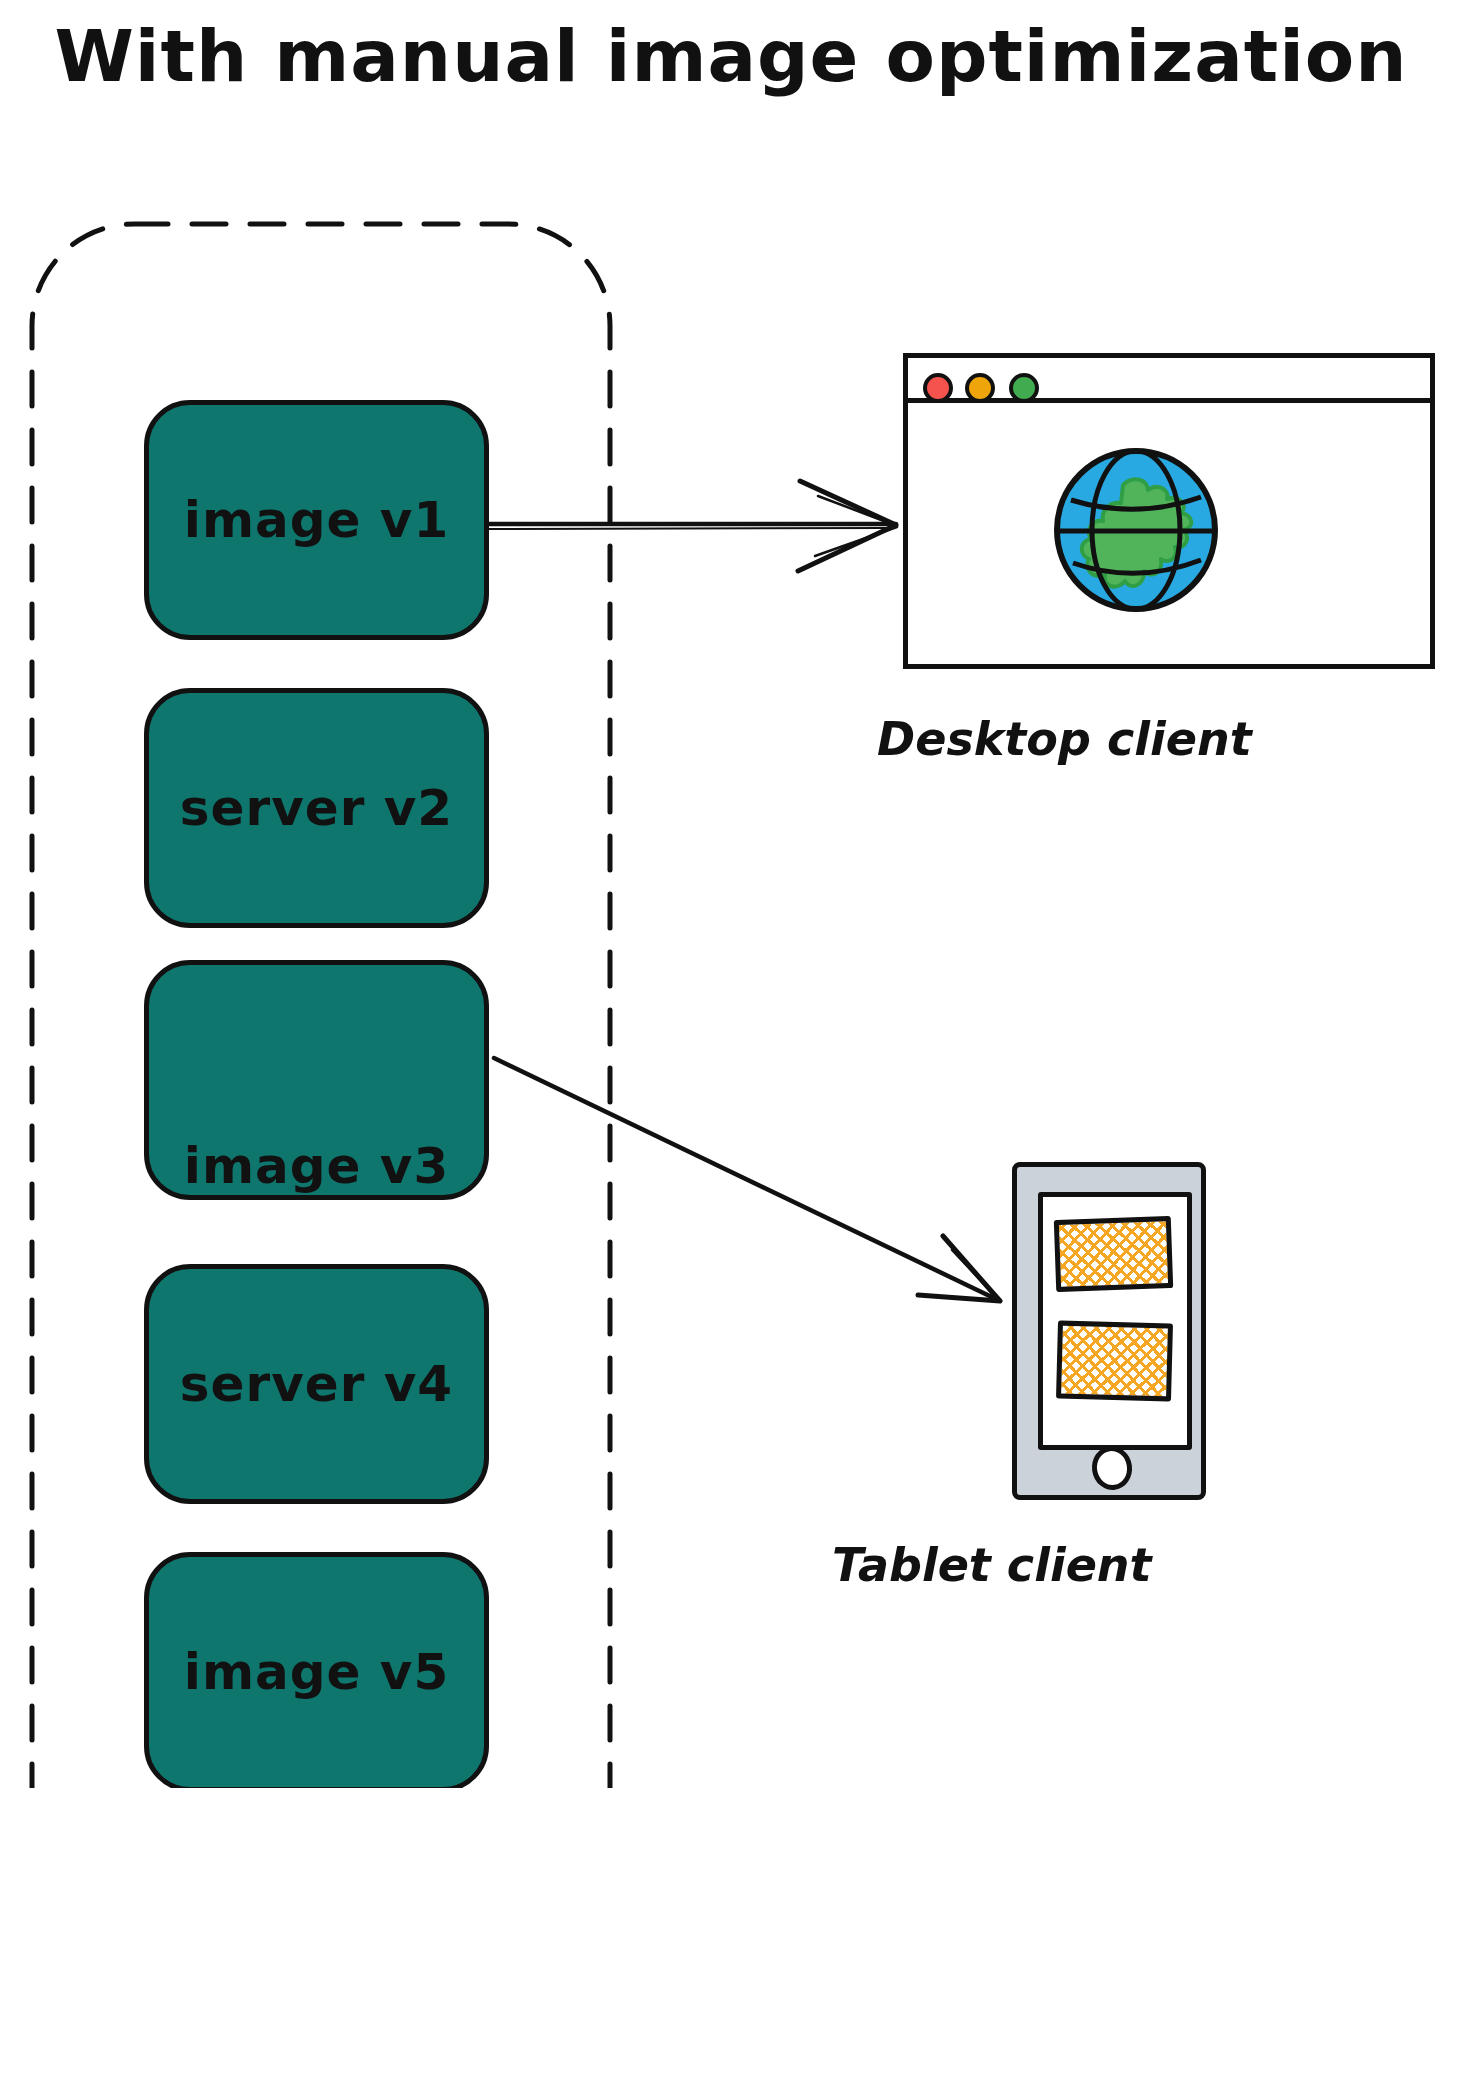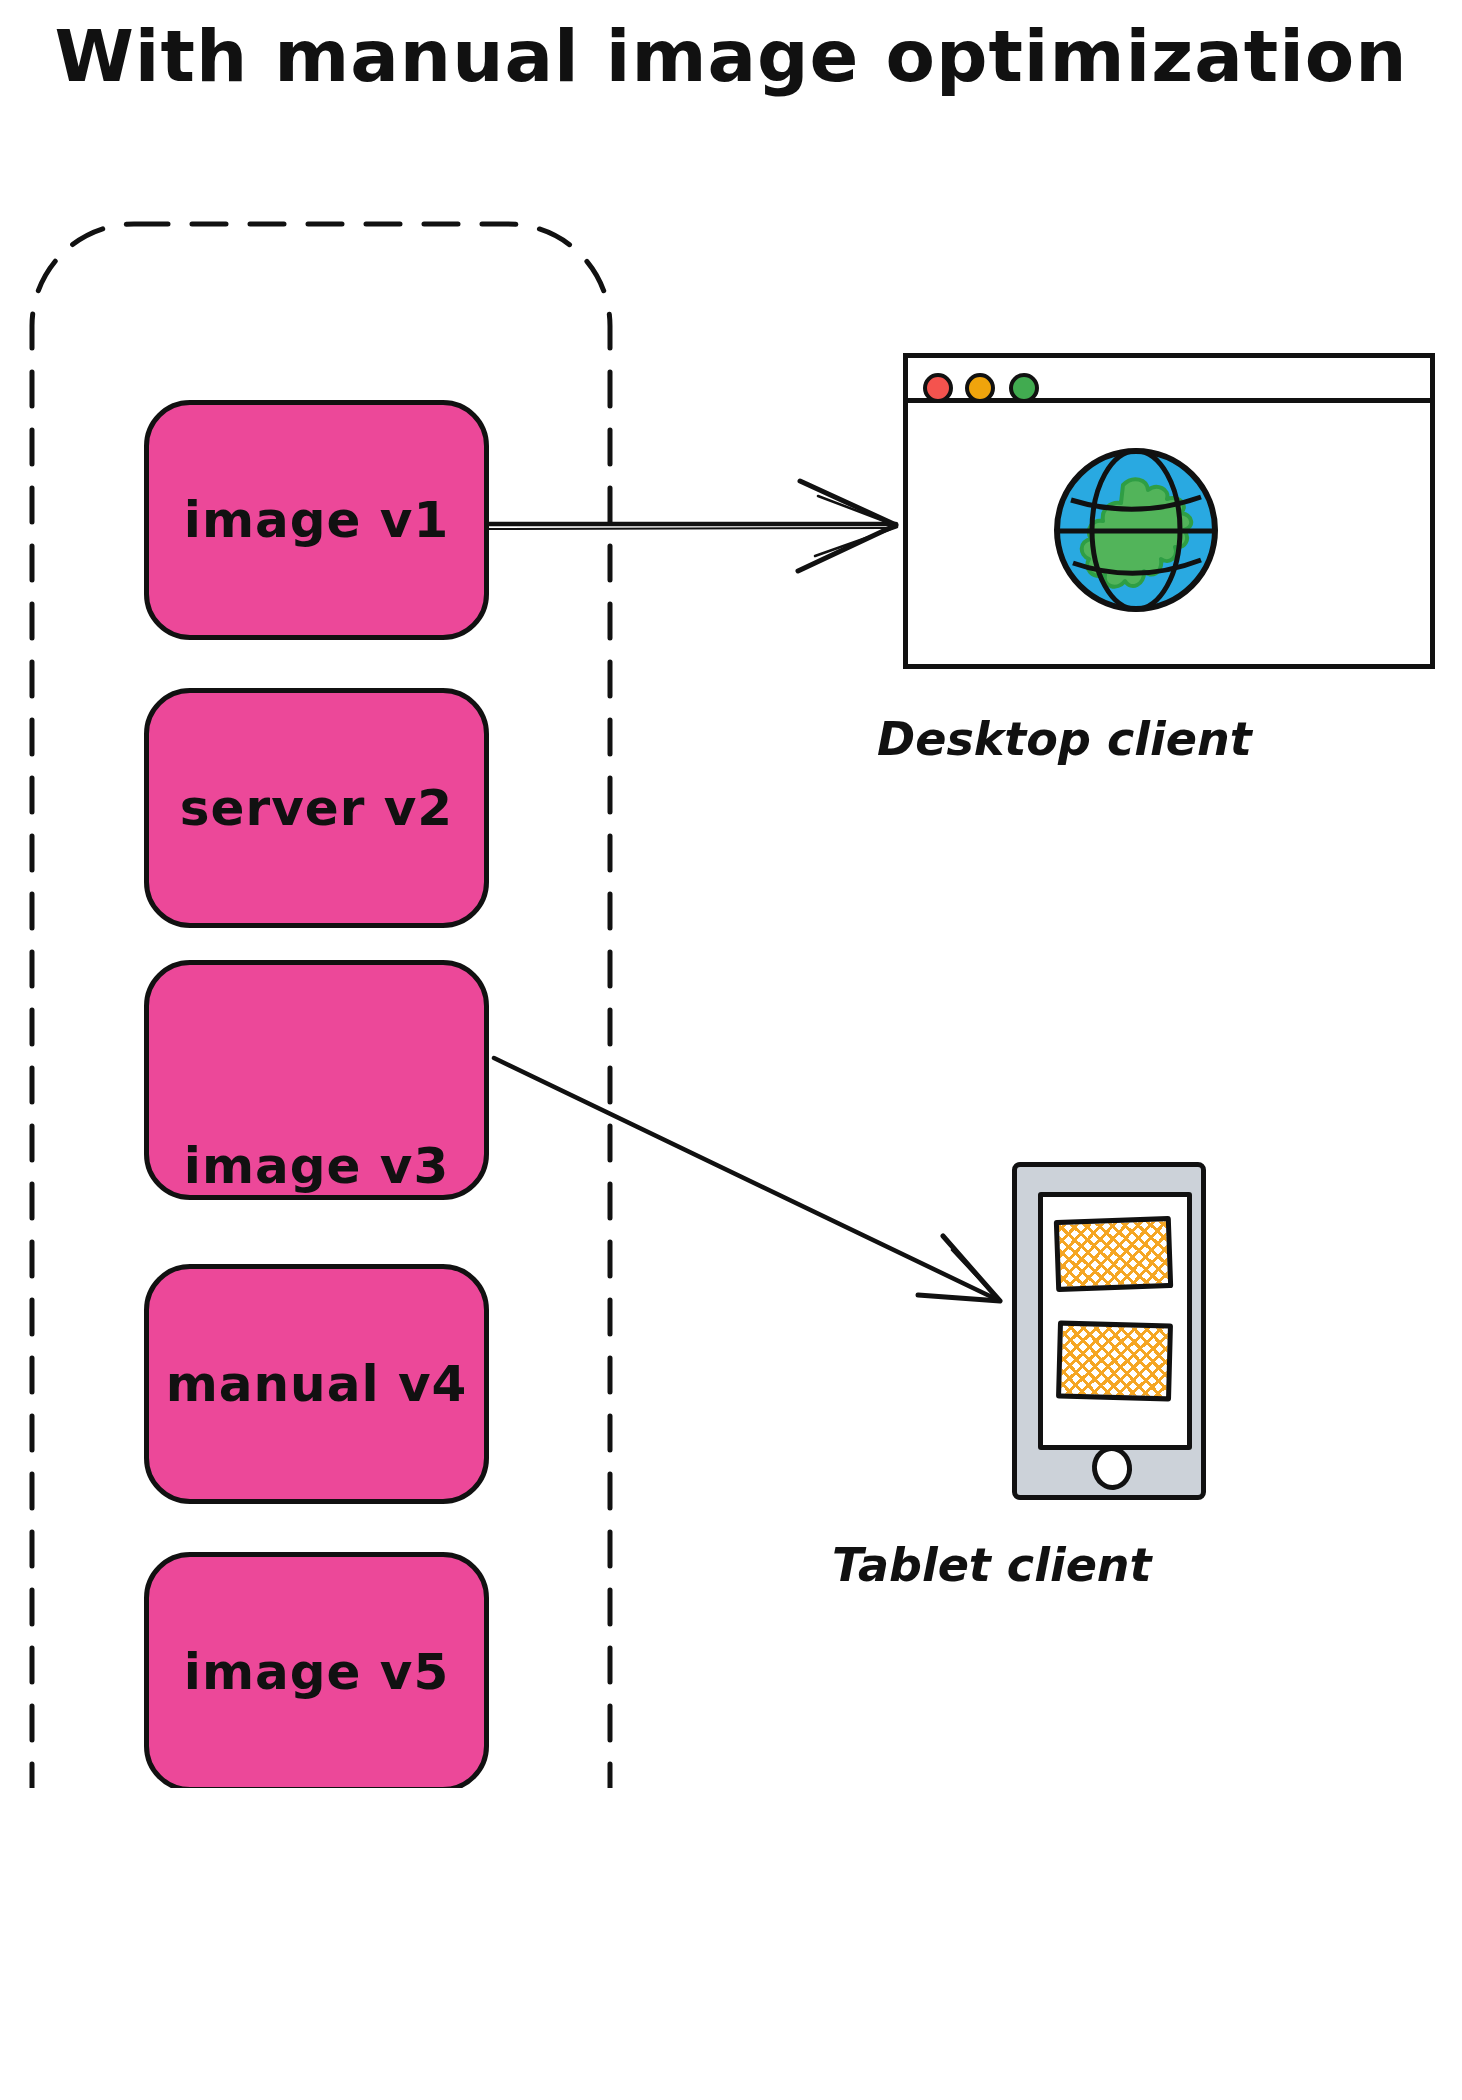--- a/index.html
+++ b/index.html
@@ -19,21 +19,21 @@
     text-align:center;
     font-size:72px;font-weight:700;letter-spacing:1px;
     color:var(--ink);
   }
   
   .img-box{
     position:absolute;left:144px;width:345px;height:240px;
     box-sizing:border-box;
     border:5px solid var(--ink);
     border-radius:46px;
-    background:#ec4899;
+    background:#0f766e;
     display:flex;align-items:center;justify-content:center;
   }
   .img-box .lbl{
     font-size:50px;font-weight:600;letter-spacing:1px;color:var(--ink);
   }
   .pos-v1{top:400px;} .pos-v2{top:688px;} .pos-v3{top:960px;align-items:flex-end;}
   .pos-v4{top:1264px;} .pos-v5{top:1552px;}
   .server-label{
     position:absolute;left:157px;top:2004px;width:300px;
     text-align:center;font-size:54px;font-weight:600;color:var(--ink);
@@ -104,21 +104,21 @@
   <div class="img-box pos-v1">
     <span class="lbl">image v1</span>
   </div>
   <div class="img-box pos-v2">
     <span class="lbl">server v2</span>
   </div>
   <div class="img-box pos-v3">
     <span class="lbl">image v3</span>
   </div>
   <div class="img-box pos-v4">
-    <span class="lbl">manual v4</span>
+    <span class="lbl">server v4</span>
   </div>
   <div class="img-box pos-v5">
     <span class="lbl">image v5</span>
   </div>
 
 
   <div class="browser">
     <div class="browser-toolbar">
       <div class="dot dot-red"></div>
       <div class="dot dot-yellow"></div>

